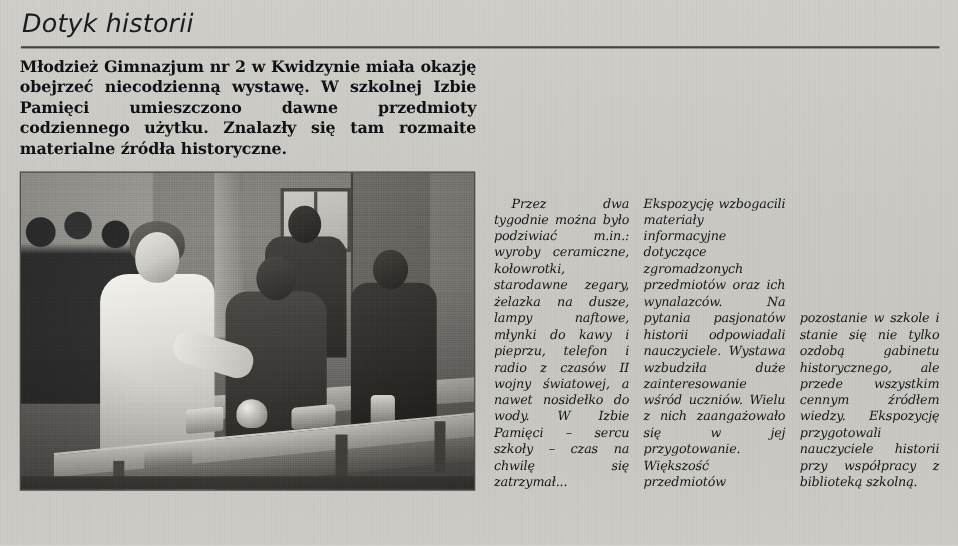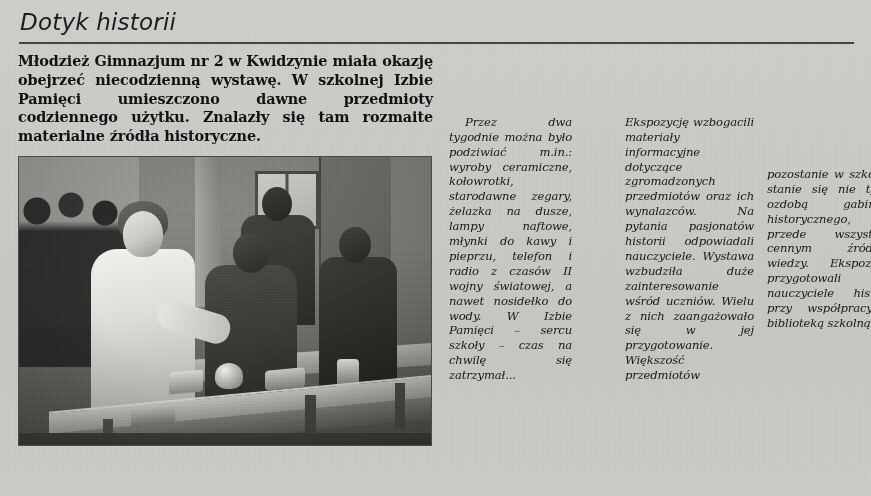--- a/index.html
+++ b/index.html
@@ -53,21 +53,21 @@
   .rule {
     width: 835px;
     height: 2px;
     background: #2a2b2f;
     margin: 8px 0 8px 1px;
     opacity: 0.85;
   }
   .content {
     display: flex;
     flex-direction: row;
-    align-items: center;
+    align-items: flex-end;
     gap: 0;
     width: 840px;
   }
   .col-left {
     width: 425px;
     flex: 0 0 425px;
     padding-right: 10px;
     box-sizing: border-box;
   }
   .lede {
@@ -93,21 +93,21 @@
     overflow: hidden;
     background: #6d6c68;
   }
   .col-body {
     width: 136px;
     flex: 0 0 136px;
     padding: 0 7px 0 6px;
     box-sizing: border-box;
     font-style: italic;
   }
-  .col-body.c2 { width: 142px; flex: 0 0 142px; margin-left: 40px; }
+  .col-body.c2 { width: 142px; flex: 0 0 142px; }
   .col-body.c3 { width: 140px; flex: 0 0 140px; }
   .body-p {
     font-family: "DejaVu Serif", serif;
     font-size: 11.6px;
     line-height: 1.285;
     text-align: justify;
     color: #16171b;
     margin: 0;
     letter-spacing: -0.15px;
     -webkit-hyphens: manual;

